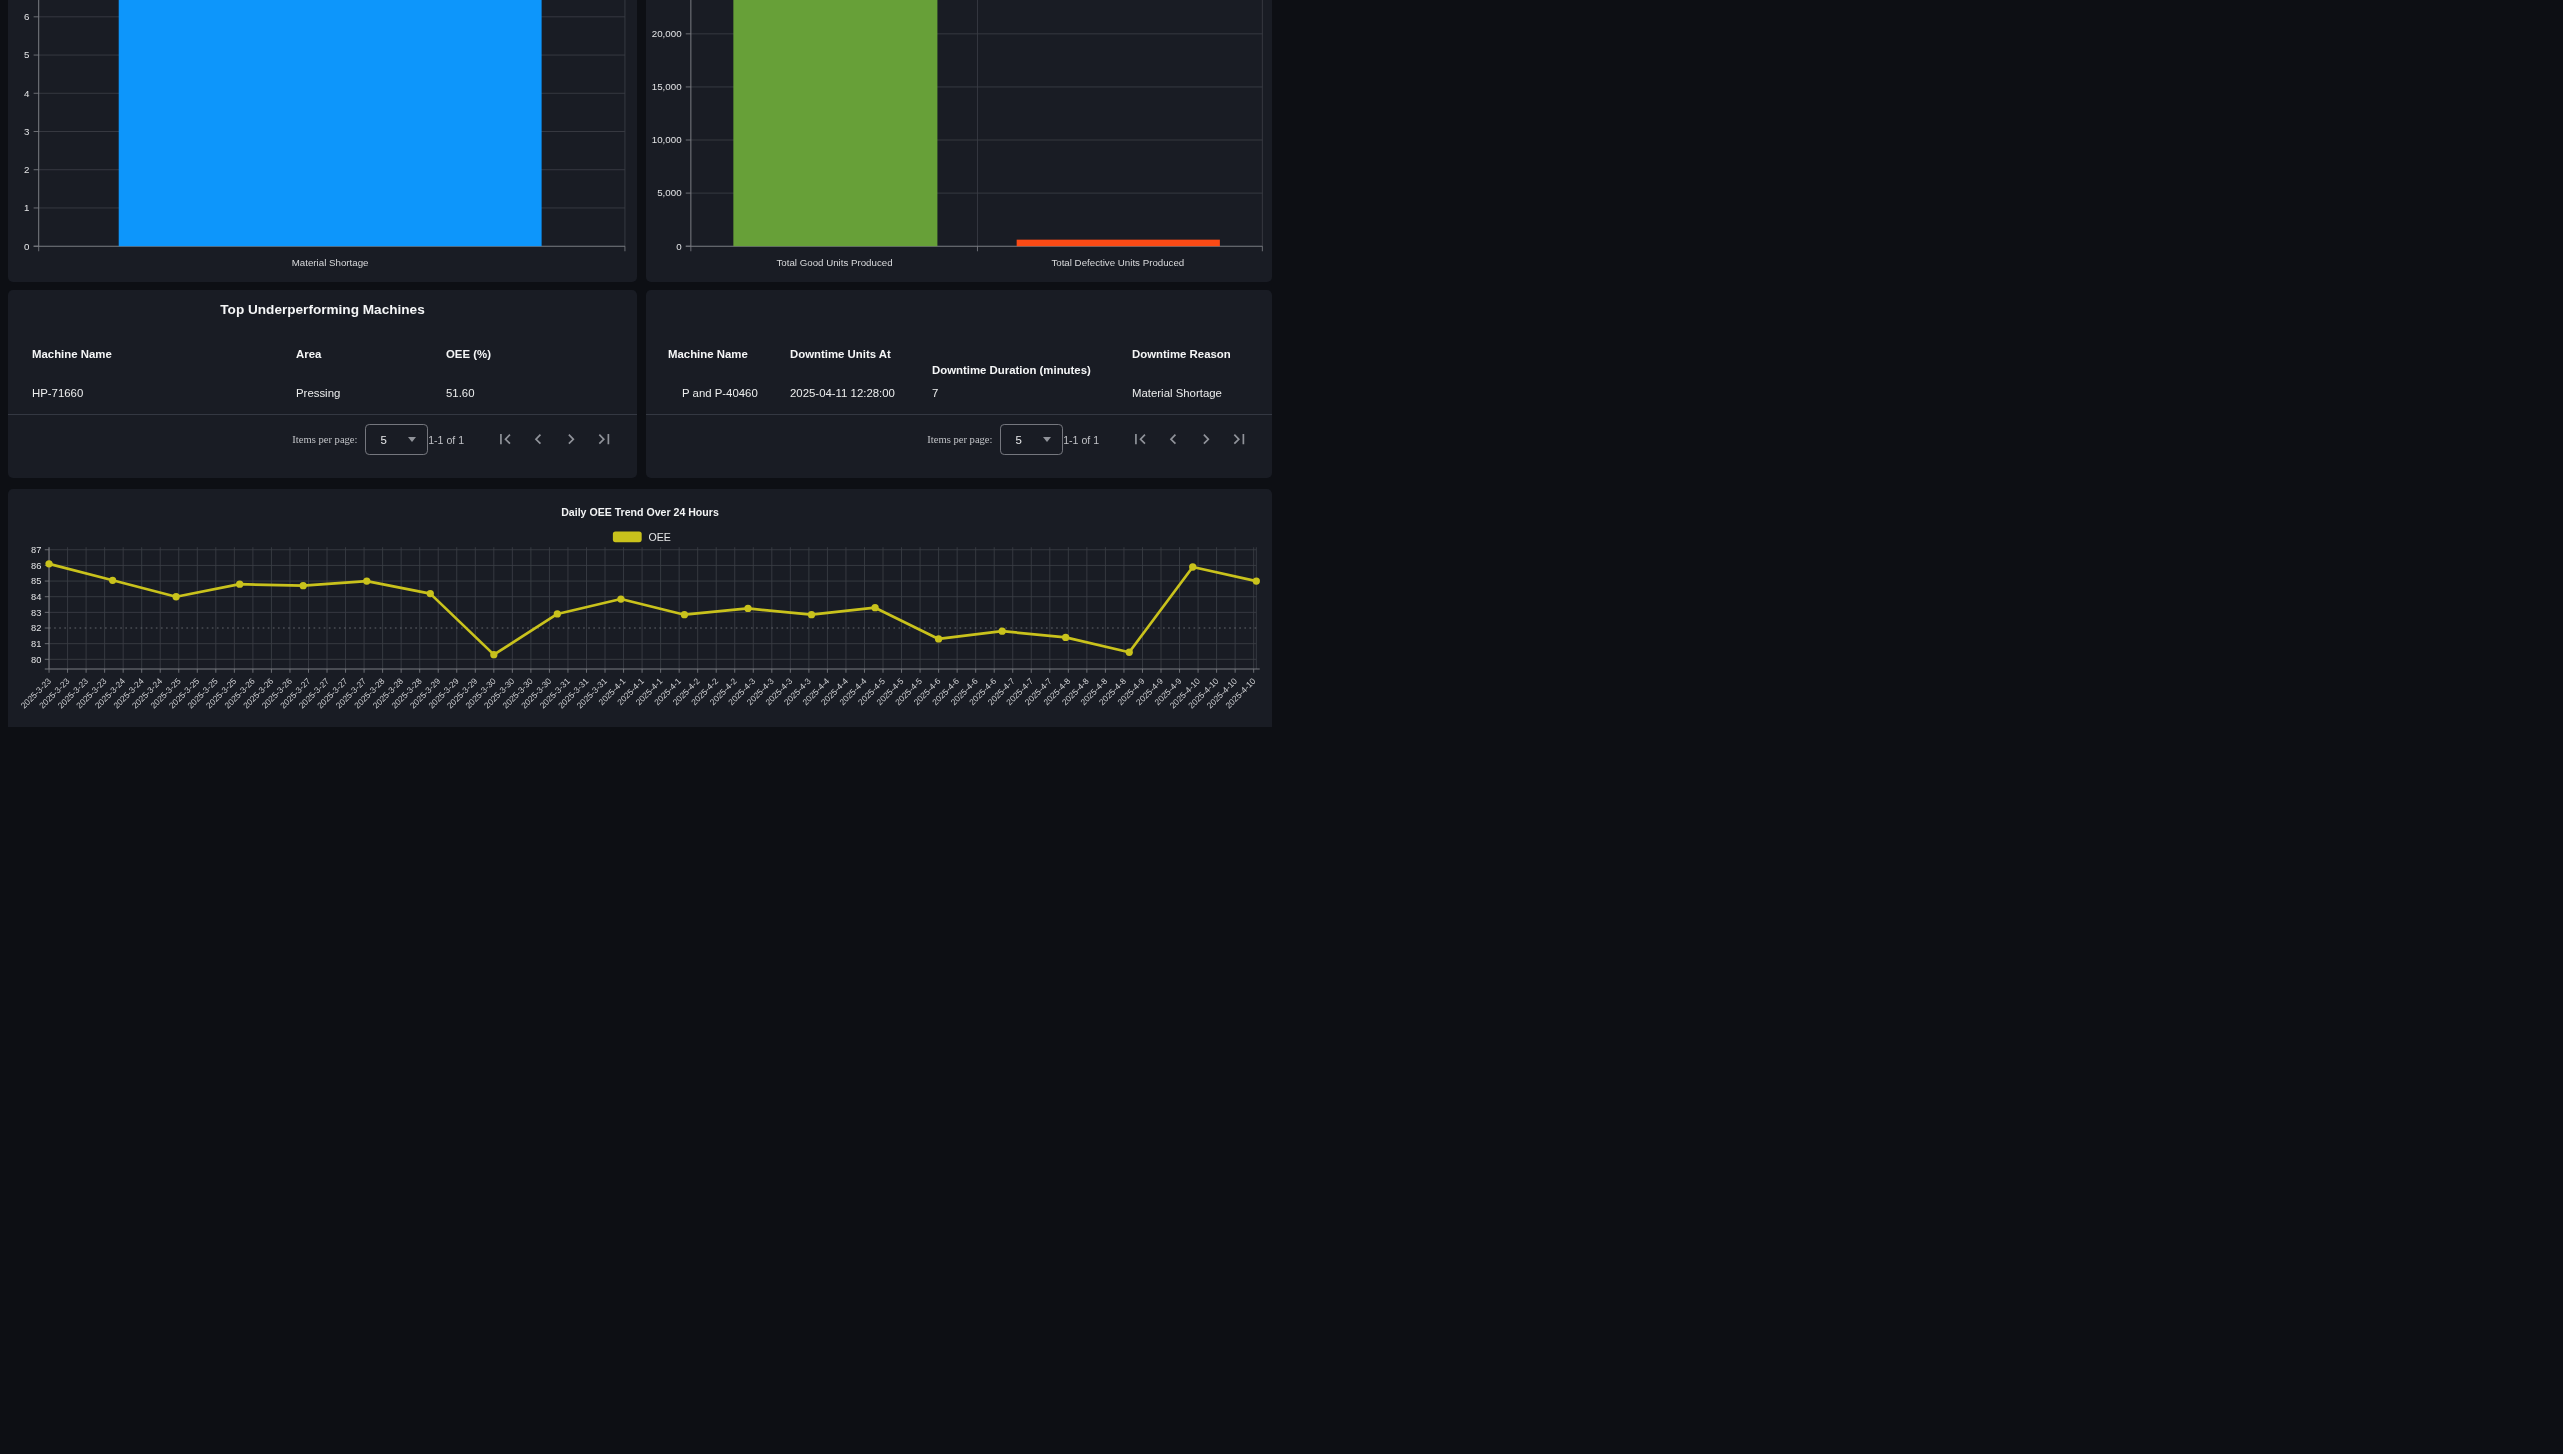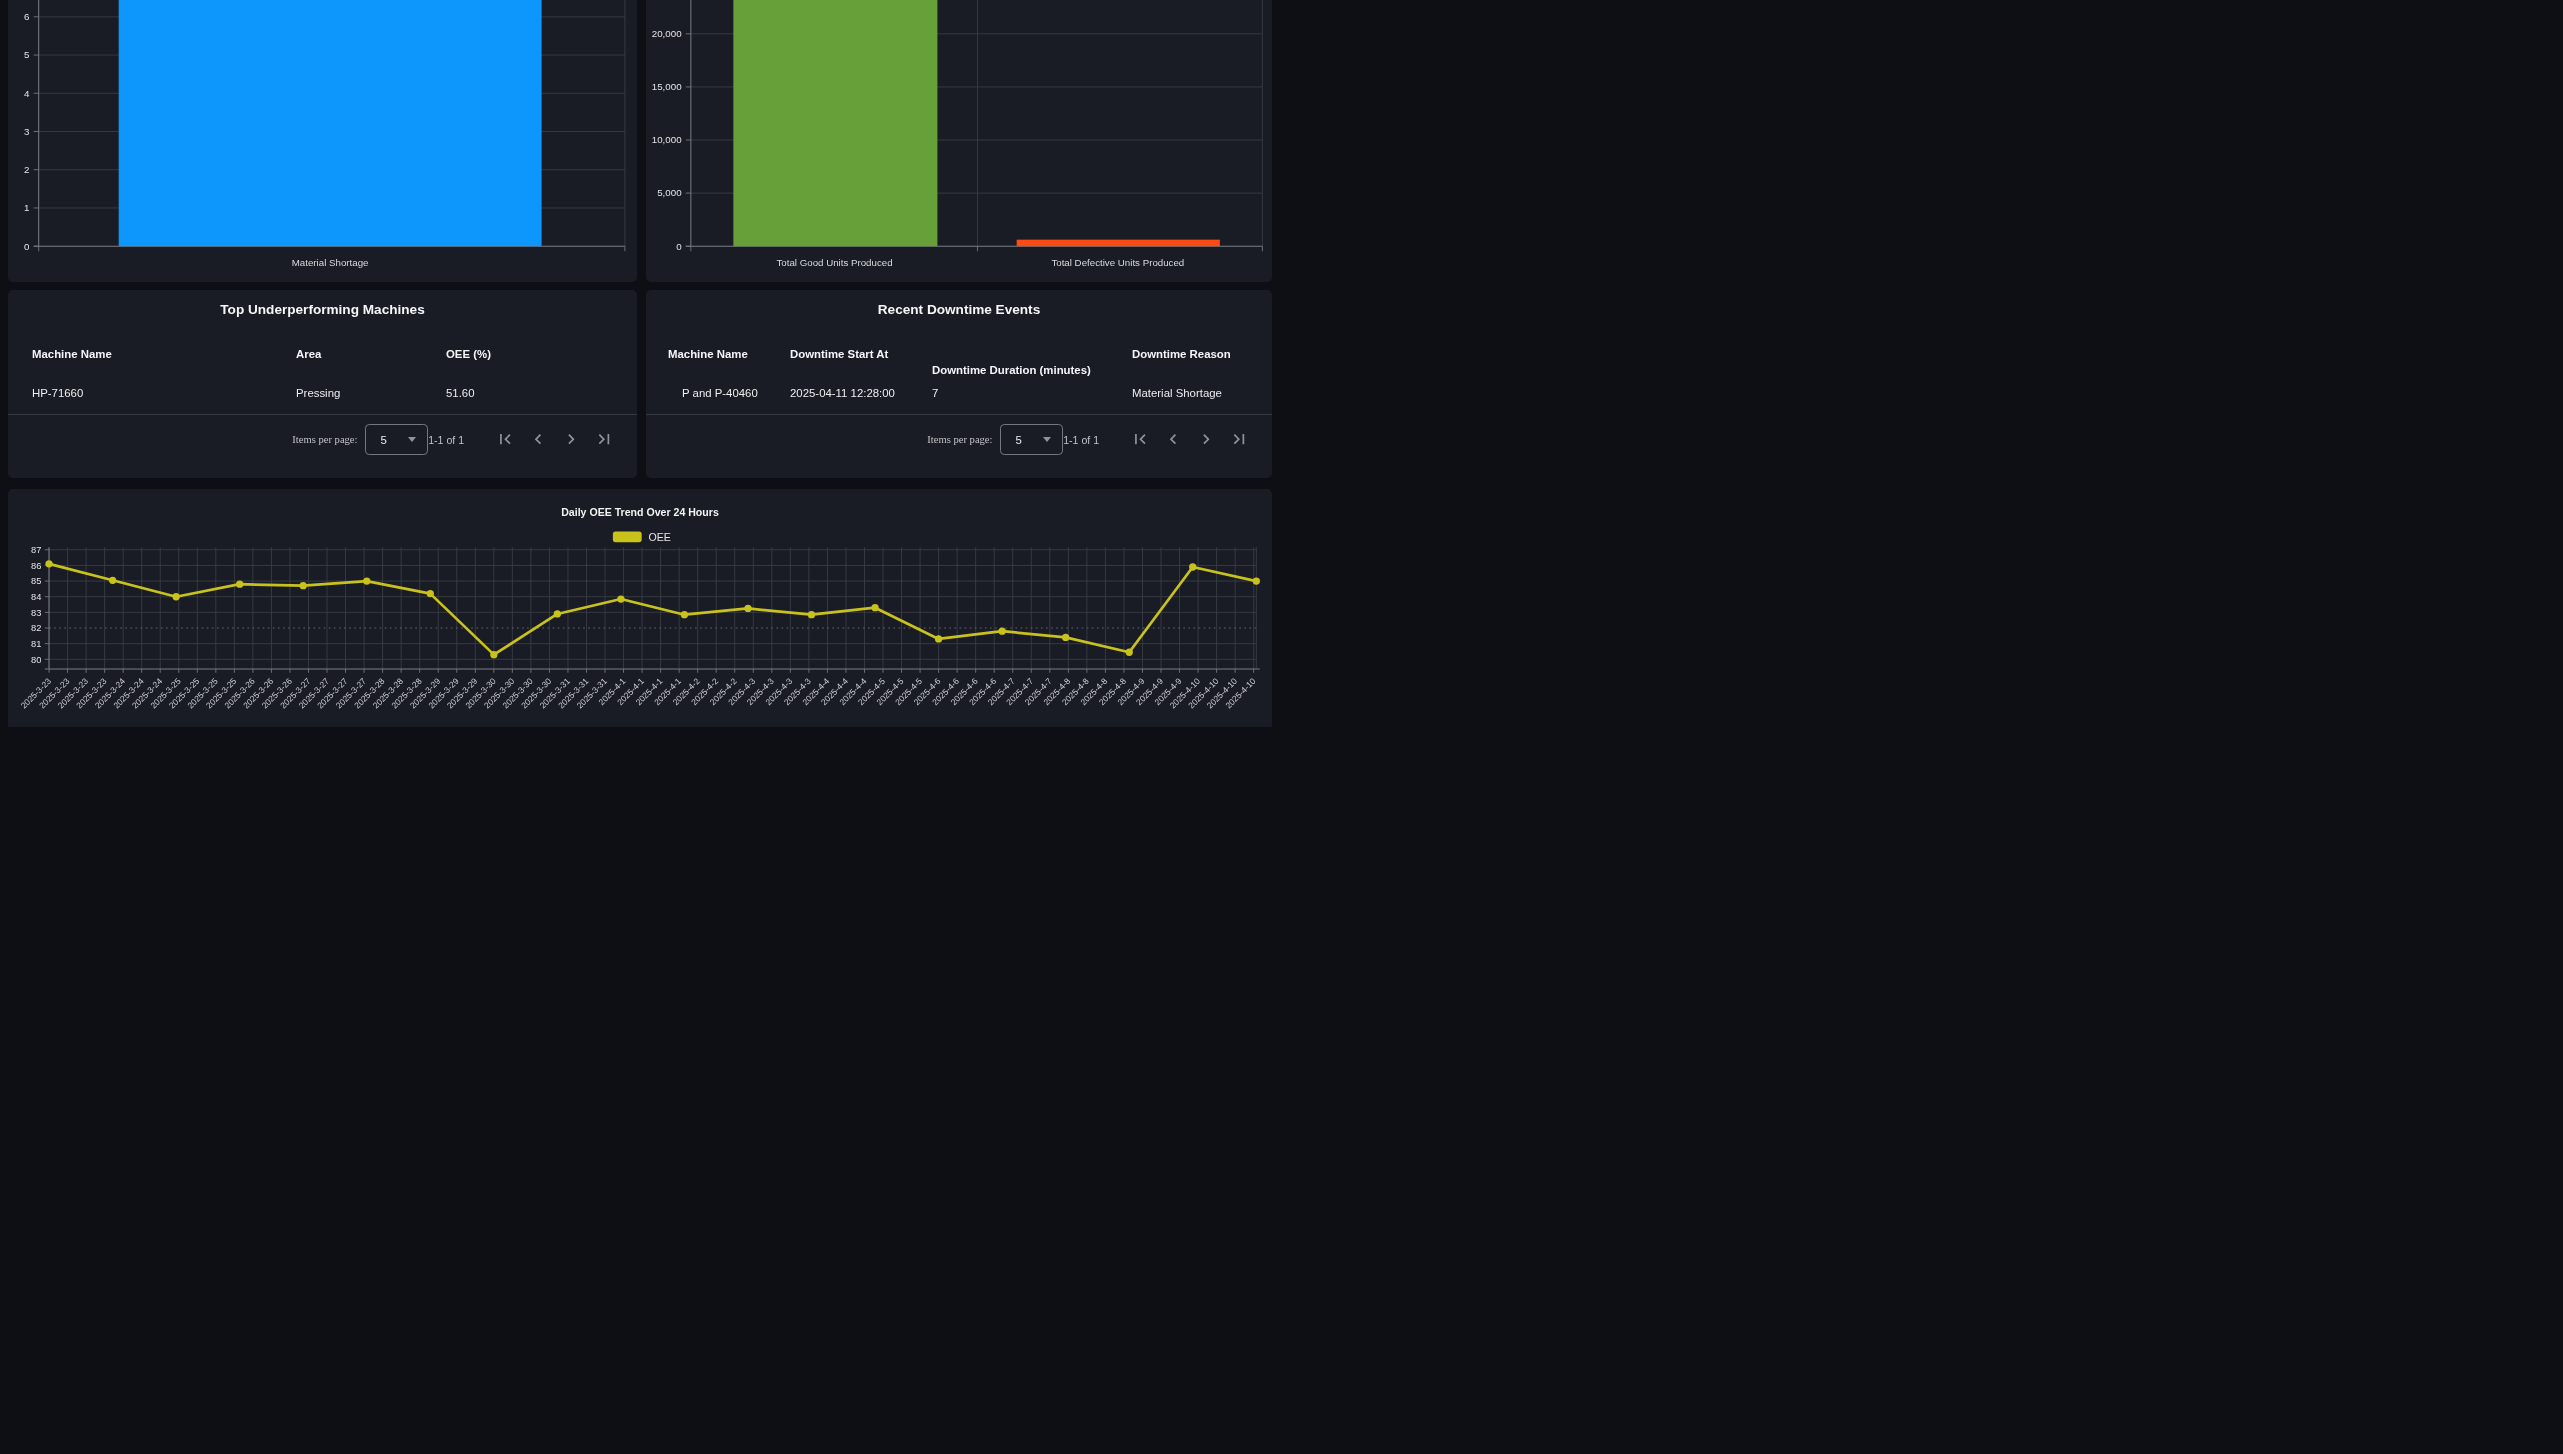--- a/index.html
+++ b/index.html
@@ -130,24 +130,23 @@
       </div>
       <div class="pag-btn">
         <svg viewBox="0 0 24 24">
           <path d="M5.59 7.41L10.18 12l-4.59 4.59L7 18l6-6-6-6zM16 6h2v12h-2z"></path>
           </svg>
       </div>
     </div>
   </div>
 
   <div class="card" style="left:646px;top:290px;width:626px;height:188px;">
-    <div class="card-title">Recent Downtime Events</div>
 
     <div class="th" style="left:22px;top:54px;">Machine Name</div>
-    <div class="th" style="left:144px;top:54px;">Downtime Start At</div>
+    <div class="th" style="left:144px;top:54px;">Downtime Units At</div>
     <div class="th" style="left:286px;top:70px;">Downtime Duration (minutes)</div>
     <div class="th" style="left:486px;top:54px;">Downtime Reason</div>
 
     <div>
       <div class="td" style="left:36px;top:93px;">P and P-40460</div>
       <div class="td" style="left:144px;top:93px;">2025-04-11 12:28:00</div>
       <div class="td" style="left:286px;top:93px;">7</div>
       <div class="td" style="left:486px;top:93px;">Material Shortage</div>
     </div>
 

